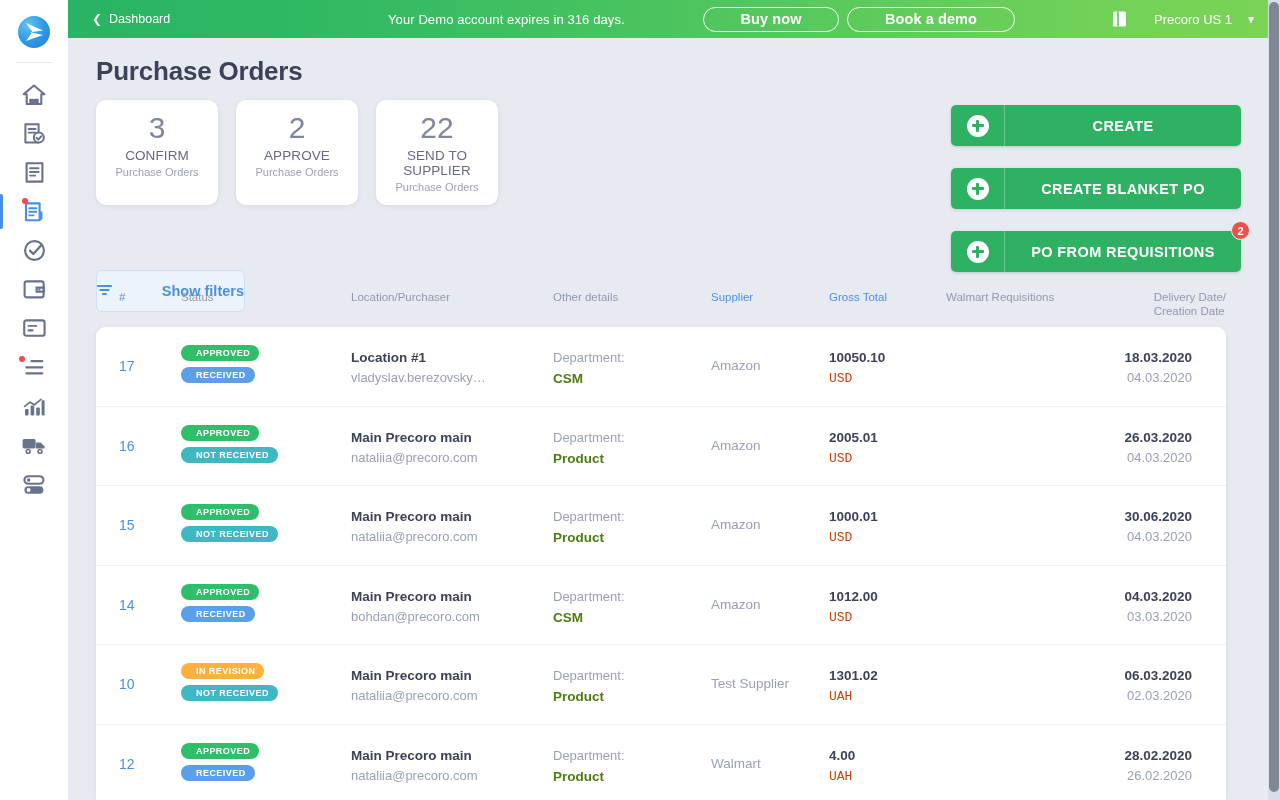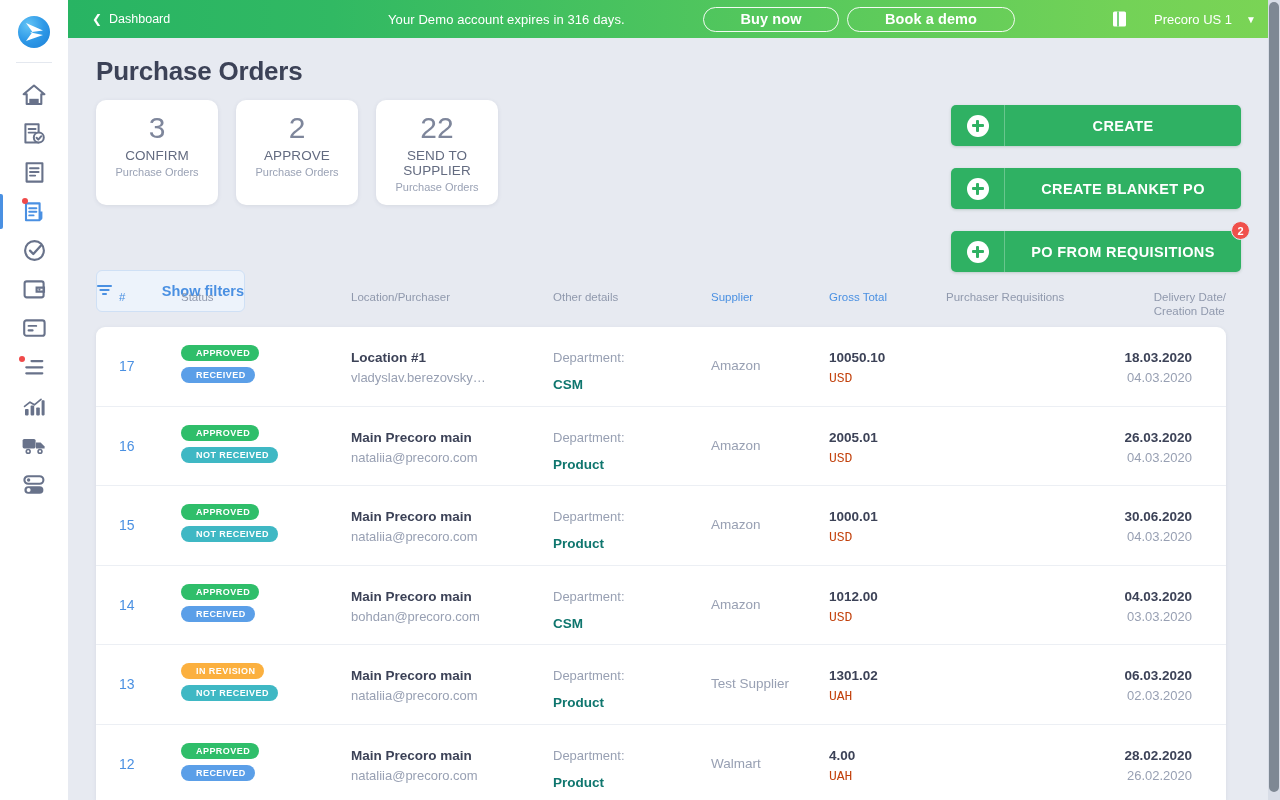--- a/index.html
+++ b/index.html
@@ -210,21 +210,21 @@
   }
   .b-approved    { background: #2fbe6a; }
   .b-received    { background: #5b9fe8; }
   .b-notreceived { background: #3fb8c4; }
   .b-inrevision  { background: #fbb03f; }
   .c-loc   { left: 255px; top: 21px; }
   .loc-name { font-size: 13.5px; font-weight: bold; color: #3c4257; line-height: 19px; }
   .loc-user { font-size: 13px; color: #98a0b3; line-height: 19px; margin-top: 1px; }
   .c-other { left: 457px; top: 21px; }
   .oth-lbl { font-size: 13px; color: #98a0b3; line-height: 19px; }
-  .oth-val { font-size: 13.5px; font-weight: bold; color: #0f766e; line-height: 19px; margin-top: 8px; }
+  .oth-val { font-size: 13.5px; font-weight: bold; color: #4d7c0f; line-height: 19px; margin-top: 2px; }
   .c-supp  { left: 615px; top: 31px; font-size: 13.5px; color: #98a0b3; }
   .c-total { left: 733px; top: 21px; }
   .tot-amt { font-size: 13.5px; font-weight: bold; color: #3c4257; line-height: 19px; }
   .tot-cur { font-size: 13px; color: #c2410c; line-height: 19px; margin-top: 2px; font-family: Liberation Mono, monospace; }
   .c-req   { left: 850px; top: 31px; font-size: 13px; color: #98a0b3; }
   .c-dates { right: 34px; top: 21px; text-align: right; }
   .dt-del  { font-size: 13.5px; font-weight: bold; color: #3c4257; line-height: 19px; }
   .dt-cre  { font-size: 13px; color: #98a0b3; line-height: 19px; margin-top: 1px; }
 </style>
 </head>
@@ -441,21 +441,21 @@
       <div class="th" style="left: 457px;">
         <div>Other details</div>
       </div>
       <div class="th sortable" style="left: 615px;">
         <div>Supplier</div>
       </div>
       <div class="th sortable" style="left: 733px;">
         <div>Gross Total</div>
       </div>
       <div class="th" style="left: 850px;">
-        <div>Purchaser Requisitions</div>
+        <div>Walmart Requisitions</div>
       </div>
       <div class="th" style="right: 0px;">
         <div>Delivery Date/</div>
         <div>Creation Date</div>
       </div>
     </div>
 
   <div id="table-card">
       <div class="trow">
         <div class="cell c-num">17</div>
@@ -551,21 +551,21 @@
           <div class="tot-amt">1012.00</div>
           <div class="tot-cur">USD</div>
         </div>
         <div class="cell c-req"></div>
         <div class="cell c-dates">
           <div class="dt-del">04.03.2020</div>
           <div class="dt-cre">03.03.2020</div>
         </div>
       </div>
       <div class="trow">
-        <div class="cell c-num">13</div>
+        <div class="cell c-num">10</div>
         <div class="cell c-badges">
           <span class="badge b-inrevision">IN REVISION</span>
           <span class="badge b-notreceived">NOT RECEIVED</span>
         </div>
         <div class="cell c-loc">
           <div class="loc-name">Main Precoro main</div>
           <div class="loc-user">nataliia@precoro.com</div>
         </div>
         <div class="cell c-other">
           <div class="oth-lbl">Department:</div>

